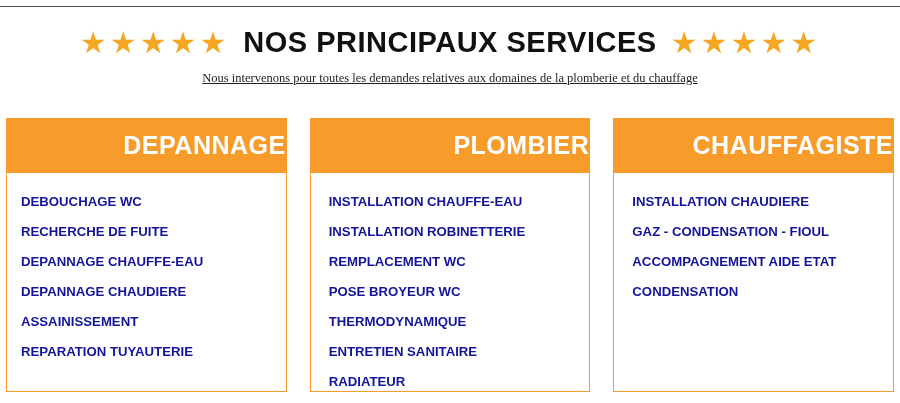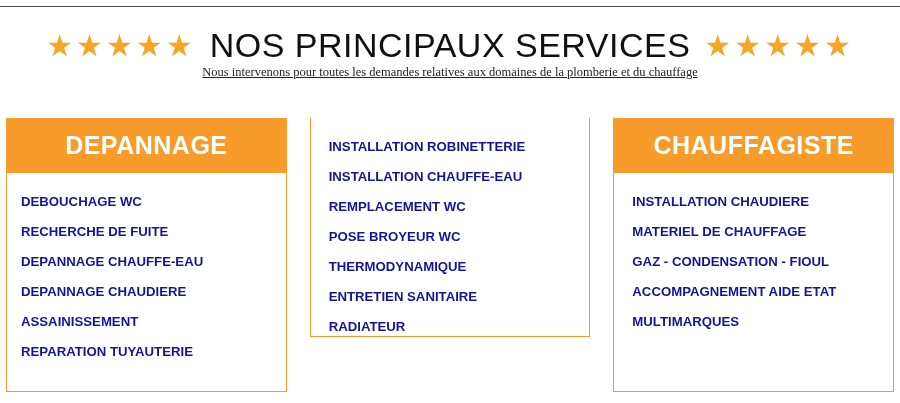--- a/index.html
+++ b/index.html
@@ -36,27 +36,28 @@
     justify-content: center;
     gap: 14px;
   }
   .stars {
     color: #f5a623;
     font-size: 30px;
     letter-spacing: 3px;
     line-height: 1;
   }
   .main-title {
-    font-size: 34px;
-    font-weight: normal;
+    font-size: 29px;
+    font-weight: bold;
     color: #101010;
     letter-spacing: 0.5px;
     white-space: nowrap;
   }
   .subtitle {
+    margin-top: 12px;
     font-size: 12.5px;
     color: #222222;
     text-decoration: underline;
     font-family: "Liberation Serif", serif;
   }
   .columns {
     position: absolute;
     top: 118px;
     left: 0;
     width: 900px;
@@ -69,21 +70,21 @@
   .card {
     width: 283px;
     box-sizing: border-box;
   }
   .card-header {
     background: #f79c2a;
     border: 1px solid #f79c2a;
     height: 53px;
     display: flex;
     align-items: center;
-    justify-content: center;
+    justify-content: flex-end;
   }
   .card-header-text {
     color: #ffffff;
     font-size: 25px;
     font-weight: bold;
     letter-spacing: 0.5px;
   }
   .card-body {
     border: 1px solid #f79c2a;
     border-top: none;
@@ -129,37 +130,39 @@
       <div class="service-item">DEBOUCHAGE WC</div>
       <div class="service-item">RECHERCHE DE FUITE</div>
       <div class="service-item">DEPANNAGE CHAUFFE-EAU</div>
       <div class="service-item">DEPANNAGE CHAUDIERE</div>
       <div class="service-item">ASSAINISSEMENT</div>
       <div class="service-item">REPARATION TUYAUTERIE</div>
     </div>
   </div>
 
   <div class="card card-plombier">
+    <div class="card-header">
+      <span class="card-header-text">PLOMBIER</span>
+    </div>
     <div class="card-body">
+      <div class="service-item">INSTALLATION CHAUFFE-EAU</div>
       <div class="service-item">INSTALLATION ROBINETTERIE</div>
-      <div class="service-item">INSTALLATION CHAUFFE-EAU</div>
       <div class="service-item">REMPLACEMENT WC</div>
       <div class="service-item">POSE BROYEUR WC</div>
       <div class="service-item">THERMODYNAMIQUE</div>
       <div class="service-item">ENTRETIEN SANITAIRE</div>
       <div class="service-item">RADIATEUR</div>
     </div>
   </div>
 
   <div class="card card-chauffagiste">
     <div class="card-header">
       <span class="card-header-text">CHAUFFAGISTE</span>
     </div>
     <div class="card-body">
       <div class="service-item">INSTALLATION CHAUDIERE</div>
-      <div class="service-item">MATERIEL DE CHAUFFAGE</div>
       <div class="service-item">GAZ - CONDENSATION - FIOUL</div>
       <div class="service-item">ACCOMPAGNEMENT AIDE ETAT</div>
-      <div class="service-item">MULTIMARQUES</div>
+      <div class="service-item">CONDENSATION</div>
     </div>
   </div>
 
 </div>
 
 </body></html>

